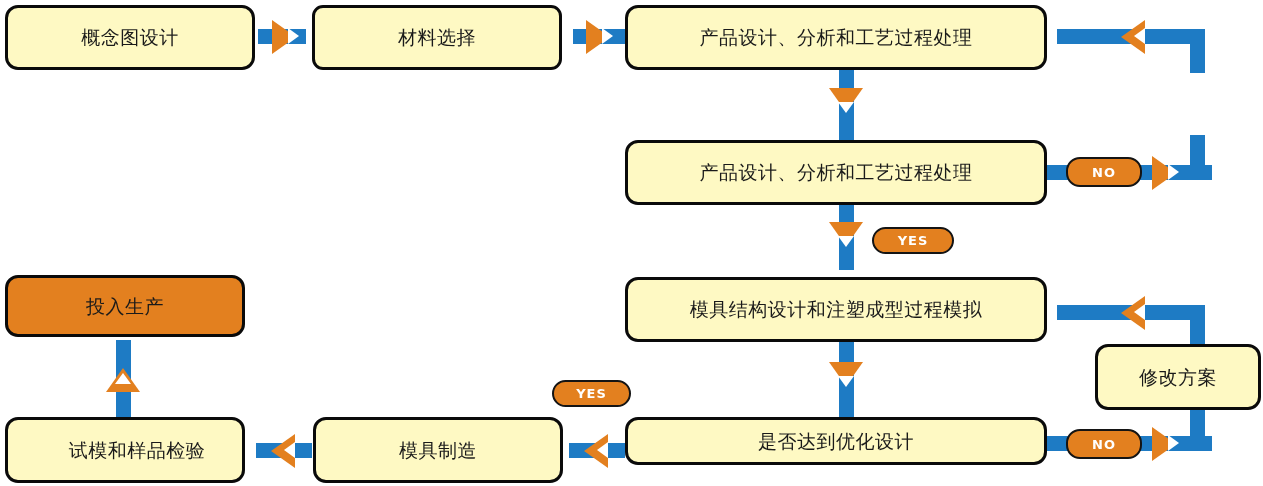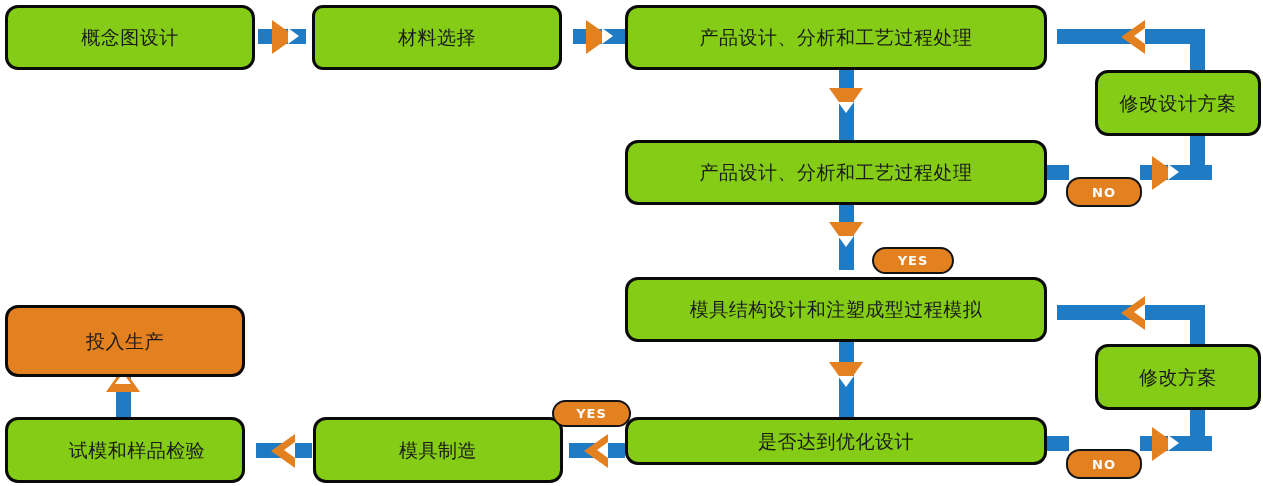--- a/index.html
+++ b/index.html
@@ -15,21 +15,21 @@
     font-family: "DejaVu Sans", "Liberation Sans", sans-serif;
     overflow: hidden;
   }
 
   
   .node {
     position: absolute;
     box-sizing: border-box;
     border: 3px solid #0a0a0a;
     border-radius: 13px;
-    background: #84cc16;
+    background: #fef9c3;
     display: flex;
     align-items: center;
     justify-content: center;
     text-align: center;
     color: #1a1a1a;
     font-size: 19px;
     line-height: 1.2;
     letter-spacing: 0.5px;
     z-index: 5;
   }
@@ -107,21 +107,20 @@
     border: 2px solid #141414;
     border-radius: 14px;
     color: #ffffff;
     font-size: 13px;
     font-weight: bold;
     letter-spacing: 1px;
     display: flex;
     align-items: center;
     justify-content: center;
     z-index: 8;
-    margin-top: 20px;
   }
 </style>
 </head>
 <body>
 
 <div id="canvas">
 
   <div class="bar" style="left:258px; top:29px; width:48px; height:15px;"></div>
   <div class="arrow right" style="left:272px; top:20px;"></div>
   <div class="chev right" style="left:288px; top:28px;"></div>
@@ -181,37 +180,34 @@
   </div>
 
   <div class="node" style="left:312px; top:5px; width:250px; height:65px;border-radius:11px;">
     <span>材料选择</span>
   </div>
 
   <div class="node" style="left:625px; top:5px; width:422px; height:65px;">
     <span>产品设计、分析和工艺过程处理</span>
   </div>
 
-  <div class="node" style="left:1095px; top:70px; width:166px; height:66px;">
-    <span>修改设计方案</span>
-  </div>
 
   <div class="node" style="left:625px; top:140px; width:422px; height:65px;">
     <span>产品设计、分析和工艺过程处理</span>
   </div>
 
   <div class="node" style="left:1095px; top:344px; width:166px; height:66px;">
     <span>修改方案</span>
   </div>
 
   <div class="node" style="left:625px; top:277px; width:422px; height:65px;">
     <span>模具结构设计和注塑成型过程模拟</span>
   </div>
 
-  <div class="node filled" style="left:5px; top:275px; width:240px; height:72px;margin-top:30px;">
+  <div class="node filled" style="left:5px; top:275px; width:240px; height:62px;">
     <span>投入生产</span>
   </div>
 
   <div class="node" style="left:5px; top:417px; width:240px; height:66px;padding-left:24px;">
     <span>试模和样品检验</span>
   </div>
 
   <div class="node" style="left:313px; top:417px; width:250px; height:66px;align-items:center;">
     <span>模具制造</span>
   </div>

